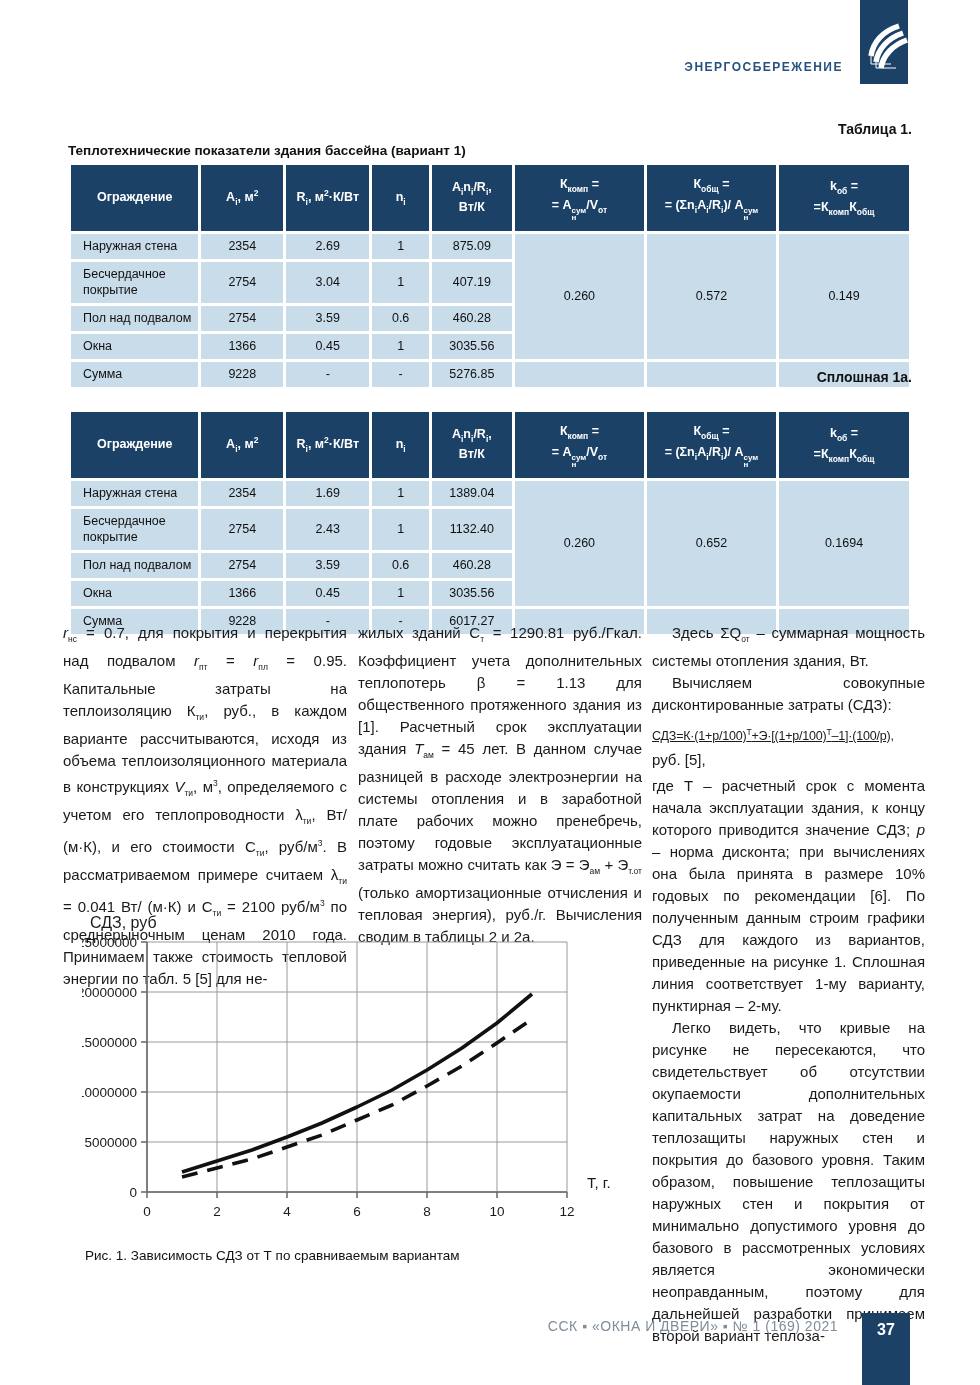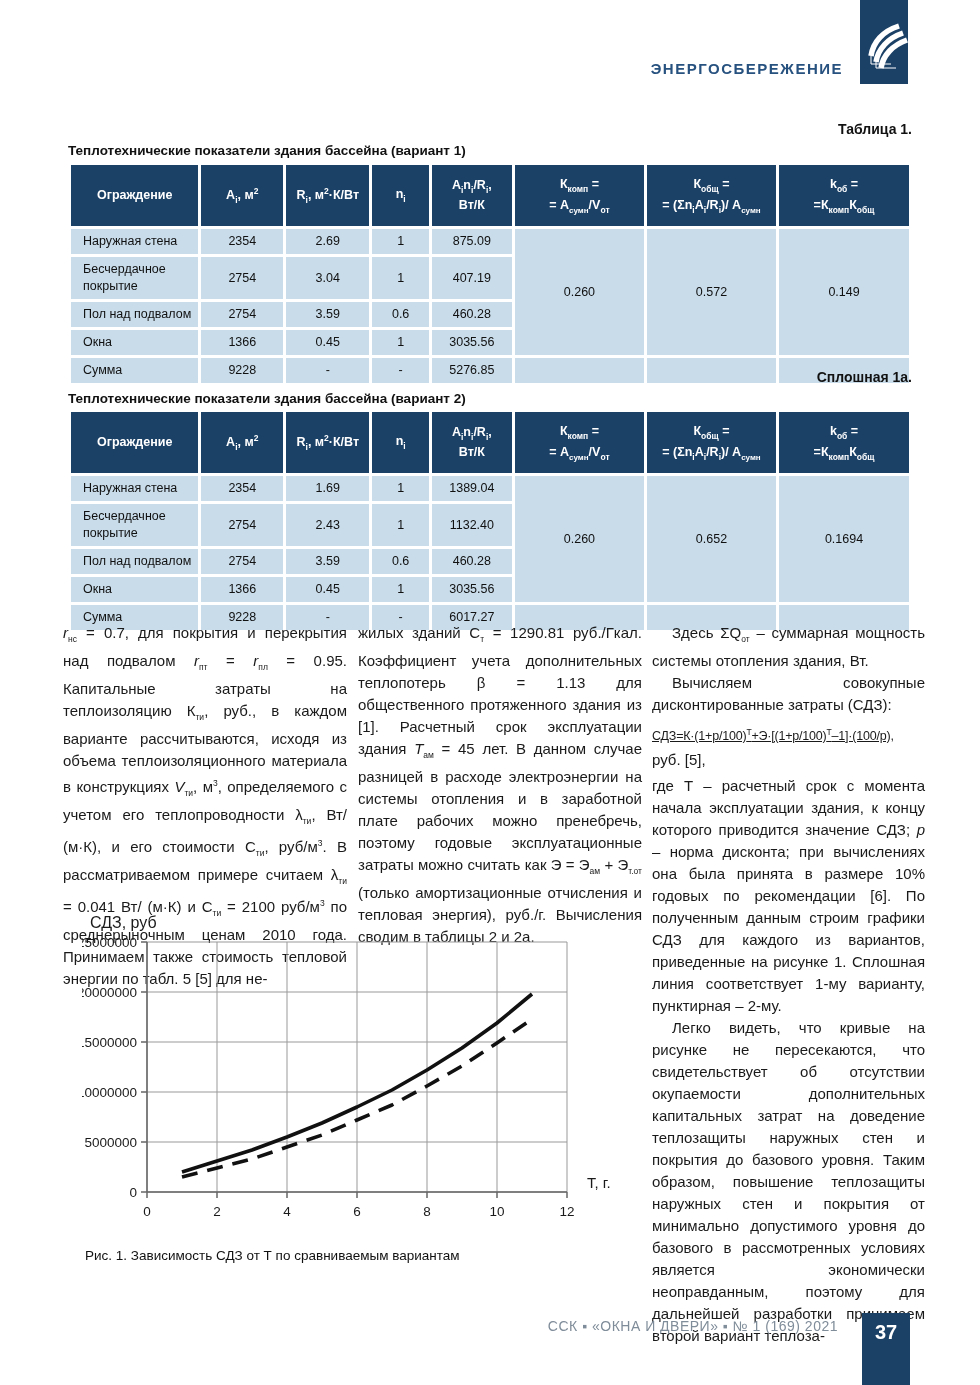--- a/index.html
+++ b/index.html
@@ -5,60 +5,60 @@
   * { margin:0; padding:0; box-sizing:border-box; }
   html,body { background:#e8e8e8; }
   .page {
     position:relative; width:980px; height:1385px; margin:0 auto;
     background:#ffffff; overflow:hidden;
     font-family:"Liberation Sans","DejaVu Sans",sans-serif; color:#1a1a1a;
   }
   
   .wordmark {
     position:absolute; top:60px; right:137px;
-    font-size:15px; font-weight:bold; letter-spacing:1.5px; color:#27517f;
+    font-size:12px; font-weight:bold; letter-spacing:1.5px; color:#27517f;
   }
   .logo { position:absolute; top:0; left:860px; width:48px; height:84px; }
   
   .tbl-label { position:absolute; right:68px; font-size:14px; font-weight:bold; color:#111; }
   .tbl-title { position:absolute; left:68px; width:844px; 
                font-size:13.5px; font-weight:bold; color:#111; }
   table.data { position:absolute; left:68px; width:844px; border-collapse:separate;
                border-spacing:3px; table-layout:fixed; }
   table.data th {
     background:#1c4167; color:#fff; font-size:12.5px; font-weight:bold;
     text-align:center; vertical-align:middle; padding:10px 3px; line-height:1.55;
   }
   table.data td {
     background:#c8dcea; color:#111; font-size:12.5px; text-align:center;
     vertical-align:middle; padding:4px 6px; line-height:1.35;
   }
   table.data td.rowhead { text-align:left; padding-left:12px; }
   sub,sup { font-size:8.5px; }
-  .stack { display:inline-flex; flex-direction:row; font-size:8px; line-height:7px;
+  .stack { display:inline-flex; flex-direction:column; font-size:8px; line-height:7px;
            vertical-align:-4px; text-align:left; }
   
   .col { position:absolute; top:622px; font-size:15px; line-height:22px;
          text-align:justify; color:#1a1a1a; }
   .col1 { left:63px;  width:284px; }
   .col2 { left:358px; width:284px; }
   .col3 { left:652px; width:273px; }
   .col p.indent { text-indent:20px; }
   .col p.formula { font-size:12.5px; white-space:nowrap; margin:5px 0 2px 0; letter-spacing:-0.2px;text-decoration:underline; }
   .col p.formula-unit { margin:2px 0 4px 0; }
   
   figure.chart { position:absolute; left:82px; top:912px; width:566px; }
   figure.chart svg { display:block; }
   .fig-caption { margin-top:6px; padding-left:3px; font-size:13.5px; font-weight:normal; color:#111; }
   
   .footer-line { position:absolute; top:1318px; right:142px; font-size:14px;
                  color:#7f8c99; letter-spacing:0.5px; }
   .page-box { position:absolute; left:862px; top:1313px; width:48px; height:72px;
               background:#1c4167; color:#fff; text-align:center; }
-  .page-box span { display:inline-block; margin-top:8px; font-size:20px; font-weight:bold; }
+  .page-box span { display:inline-block; margin-top:8px; font-size:16px; font-weight:bold; }
 </style>
 </head>
 <body>
 
 <div class="page">
 
   <div class="wordmark">ЭНЕРГОСБЕРЕЖЕНИЕ</div>
   <div class="logo">
     <svg width="48" height="84" viewBox="0 0 48 84" xmlns="http://www.w3.org/2000/svg">
       <rect x="0" y="0" width="48" height="84" fill="#1c4167"></rect>
@@ -144,21 +144,20 @@
           <td>-</td>
           <td>5276.85</td>
           <td></td>
           <td></td>
           <td></td>
         </tr>
       </tbody>
     </table>
 
   <div class="tbl-label" style="top:369px">Сплошная 1а.</div>
-  <div class="tbl-title" style="top:391px">Теплотехнические показатели здания бассейна (вариант 2)</div>
   <table class="data" style="top:409px" id="table1">
     <colgroup>
       <col style="width:15.6%">
         <col style="width:10%">
         <col style="width:10.2%">
         <col style="width:6.9%">
       <col style="width:9.8%">
         <col style="width:15.8%">
         <col style="width:15.8%">
         <col style="width:15.9%">

